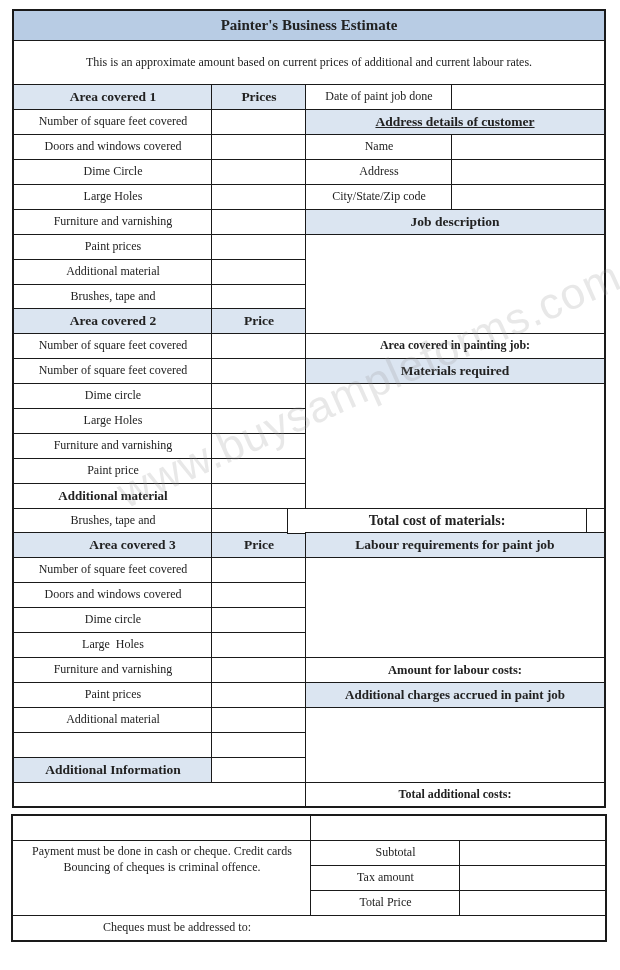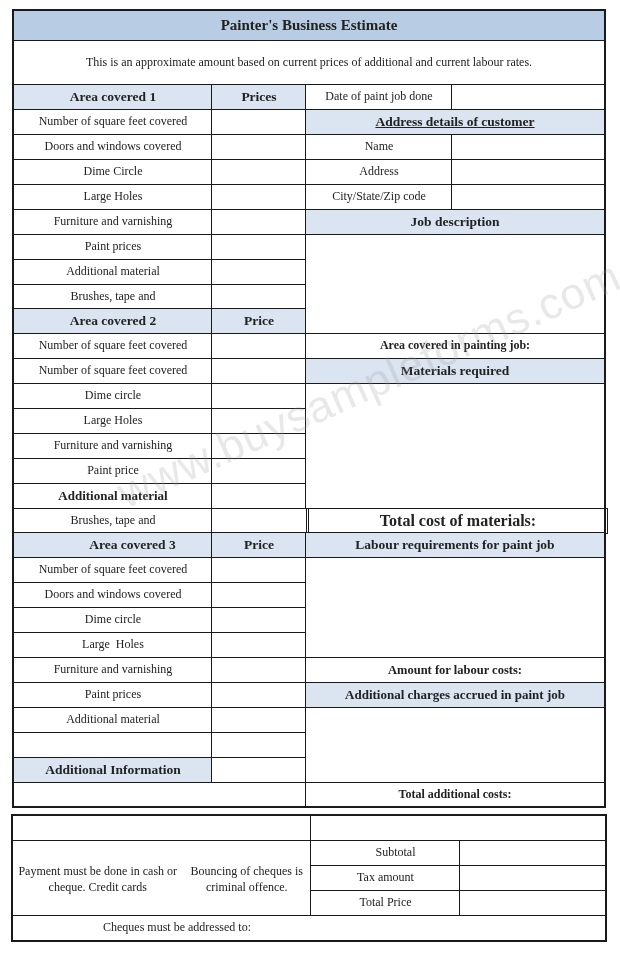--- a/index.html
+++ b/index.html
@@ -102,38 +102,38 @@
 <div class="cell" style="left:451px;top:184px;width:154px;height:26px;"></div>
 
 <div class="cell hdr" style="left:305px;top:209px;width:300px;height:26px;">Job description</div>
 <div class="cell" style="left:305px;top:234px;width:300px;height:100px;"></div>
 
 <div class="cell bold" style="left:305px;top:333px;width:300px;height:26px;font-size:12px;">Area covered in painting job:</div>
 
 <div class="cell hdr" style="left:305px;top:358px;width:300px;height:26px;">Materials required</div>
 <div class="cell" style="left:305px;top:383px;width:300px;height:126px;"></div>
 
-<div class="cell bold" style="left:308px;top:508px;width:300px;height:26px;font-size:16px;">Total cost of materials:</div>
+<div class="cell bold" style="left:287px;top:508px;width:300px;height:26px;font-size:14px;">Total cost of materials:</div>
 
 <div class="cell hdr" style="left:305px;top:532px;width:300px;height:26px;">Labour requirements for paint job</div>
 <div class="cell" style="left:305px;top:557px;width:300px;height:101px;"></div>
 
 <div class="cell bold" style="left:305px;top:657px;width:300px;height:26px;font-size:12.5px;">Amount for labour costs:</div>
 
 <div class="cell hdr" style="left:305px;top:682px;width:300px;height:26px;font-size:13px;">Additional charges accrued in paint job</div>
 <div class="cell" style="left:305px;top:707px;width:300px;height:76px;"></div>
 
 <div class="cell bold" style="left:305px;top:782px;width:300px;height:25px;font-size:12px;">Total additional costs:</div>
 
 <div class="outer" style="left:12px;top:9px;width:594px;height:799px;"></div>
 
 <div class="cell" style="left:12px;top:815px;width:300px;height:26px;"></div>
 <div class="cell" style="left:310px;top:815px;width:296px;height:26px;"></div>
 
-<div class="cell sub" style="left:12px;top:840px;width:300px;height:76px;flex-direction:row;justify-content:flex-start;padding-top:3px;">
+<div class="cell sub" style="left:12px;top:840px;width:300px;height:76px;flex-direction:column;justify-content:flex-start;padding-top:3px;">
   <span>Payment must be done in cash or cheque. Credit cards</span>
   <span>Bouncing of cheques is criminal offence.</span>
 </div>
 
 <div class="cell" style="left:310px;top:840px;width:151px;height:26px;padding-left:20px;">Subtotal</div>
 <div class="cell" style="left:459px;top:840px;width:147px;height:26px;"></div>
 <div class="cell" style="left:310px;top:865px;width:151px;height:26px;">Tax amount</div>
 <div class="cell" style="left:459px;top:865px;width:147px;height:26px;"></div>
 <div class="cell" style="left:310px;top:890px;width:151px;height:26px;">Total Price</div>
 <div class="cell" style="left:459px;top:890px;width:147px;height:26px;"></div>

